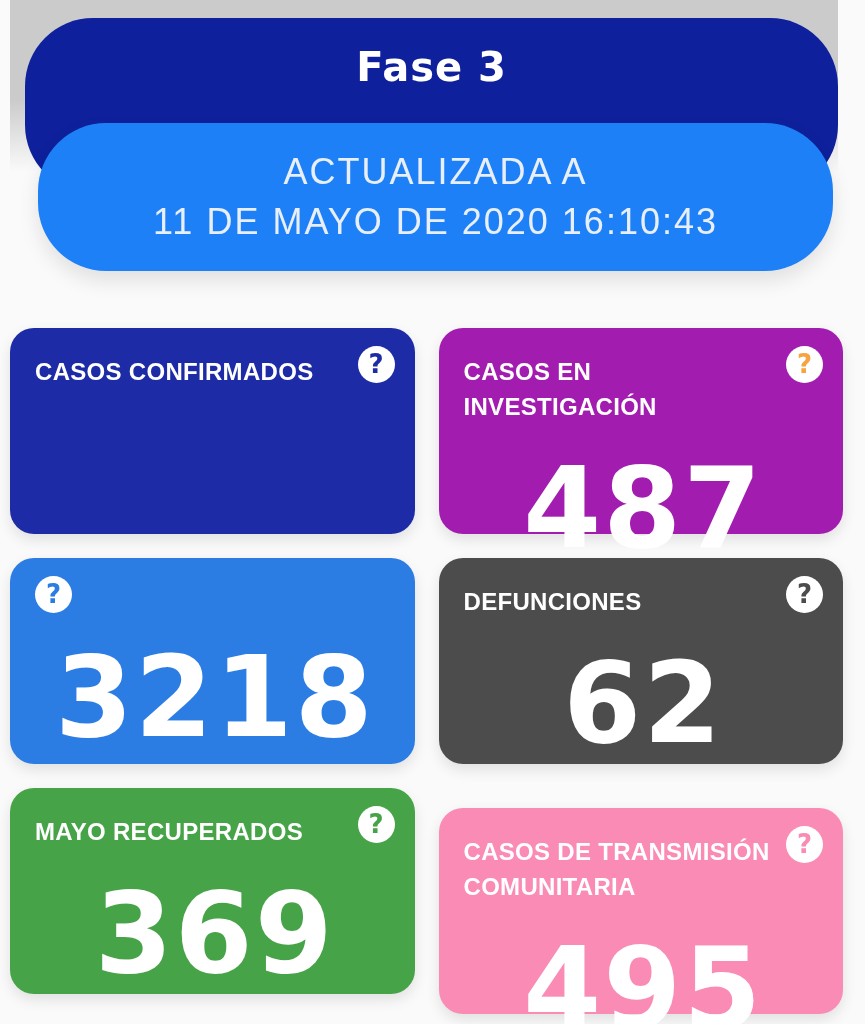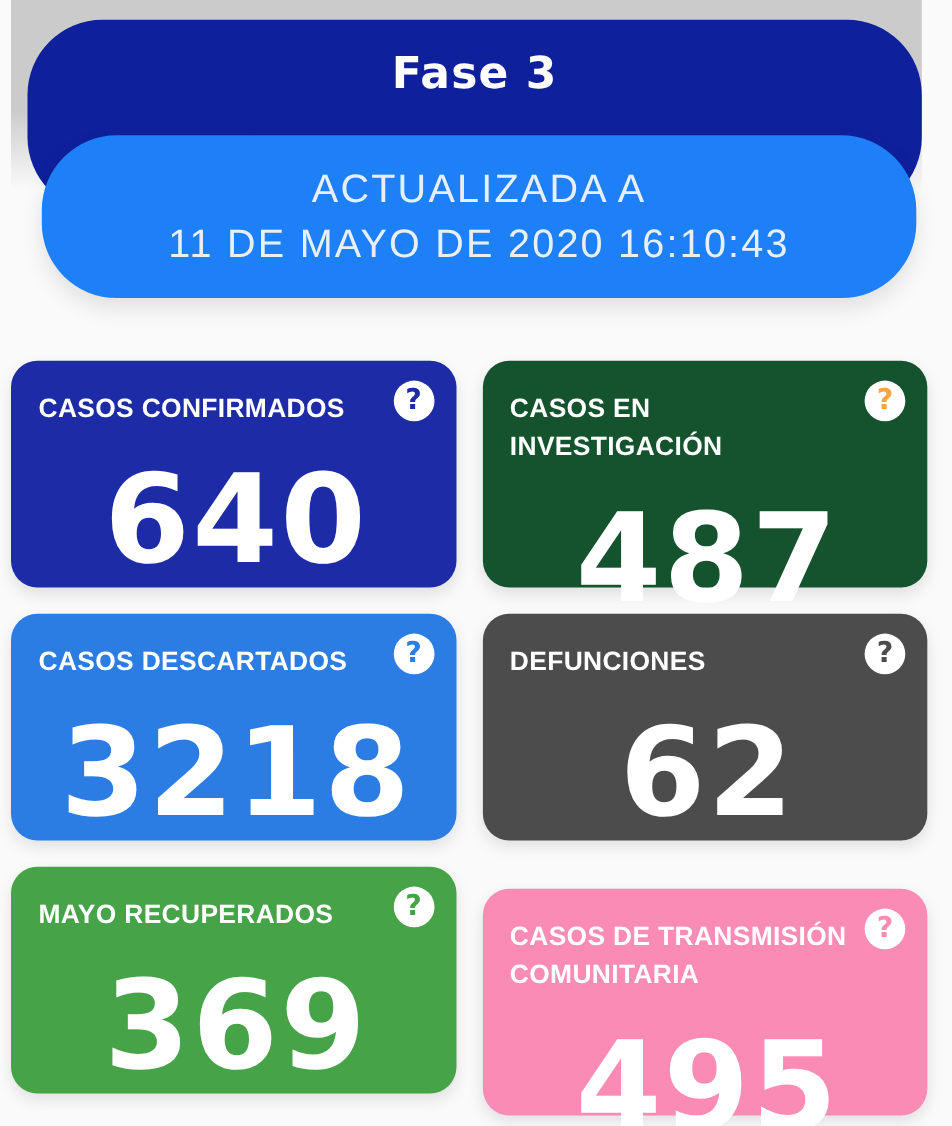--- a/index.html
+++ b/index.html
@@ -117,34 +117,32 @@
   </div>
 </header>
 
 <main class="stats-grid">
 
   <section class="card" style="background-color: rgb(29, 44, 166);">
     <div class="card-head">
       <h2 class="card-label">CASOS CONFIRMADOS</h2>
       <button class="help-btn" style="color: rgb(29, 44, 166);">?</button>
     </div>
-    <div class="card-value">640</div>
   </section>
 
-  <section class="card" style="background-color: #14532d;">
+  <section class="card" style="background-color: #a21caf;">
     <div class="card-head">
       <h2 class="card-label">CASOS EN INVESTIGACIÓN</h2>
       <button class="help-btn" style="color: rgb(245, 164, 64);">?</button>
     </div>
     <div class="card-value">487</div>
   </section>
 
   <section class="card" style="background-color: rgb(43, 125, 227);">
     <div class="card-head">
-      <h2 class="card-label">CASOS DESCARTADOS</h2>
       <button class="help-btn" style="color: rgb(43, 125, 227);">?</button>
     </div>
     <div class="card-value">3218</div>
   </section>
 
   <section class="card" style="background-color: rgb(76, 76, 76);">
     <div class="card-head">
       <h2 class="card-label">DEFUNCIONES</h2>
       <button class="help-btn" style="color: rgb(76, 76, 76);">?</button>
     </div>

